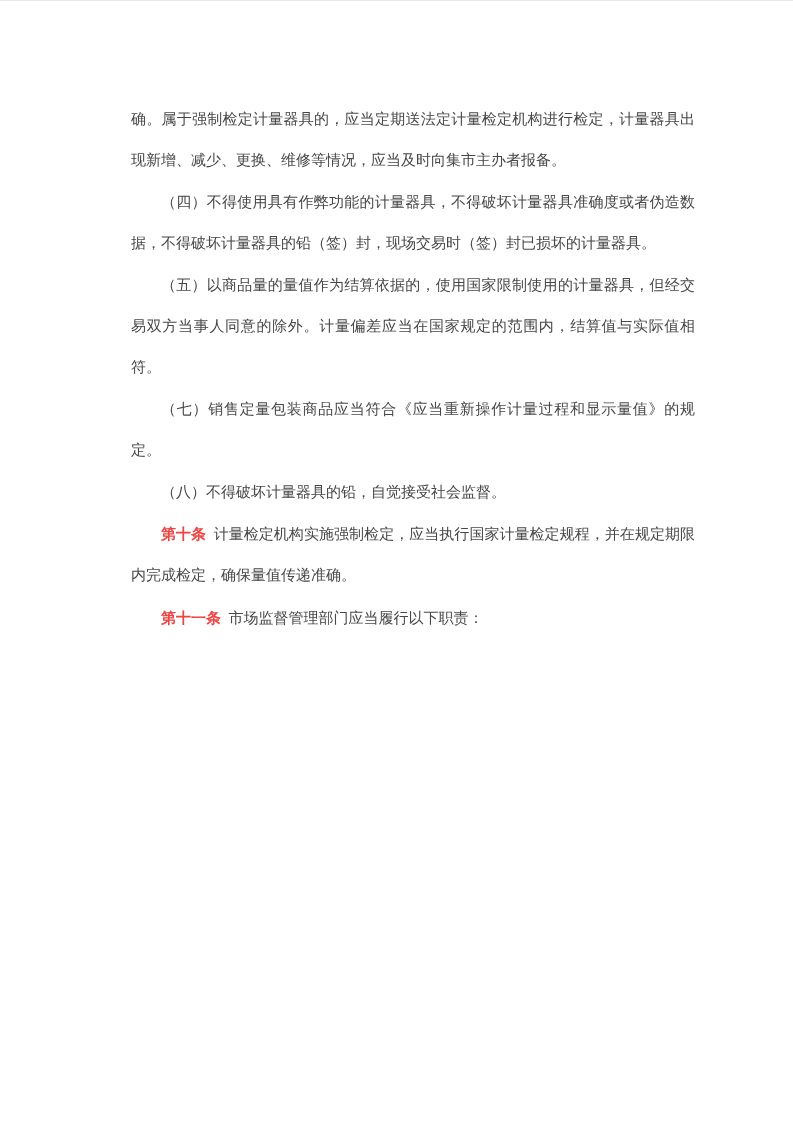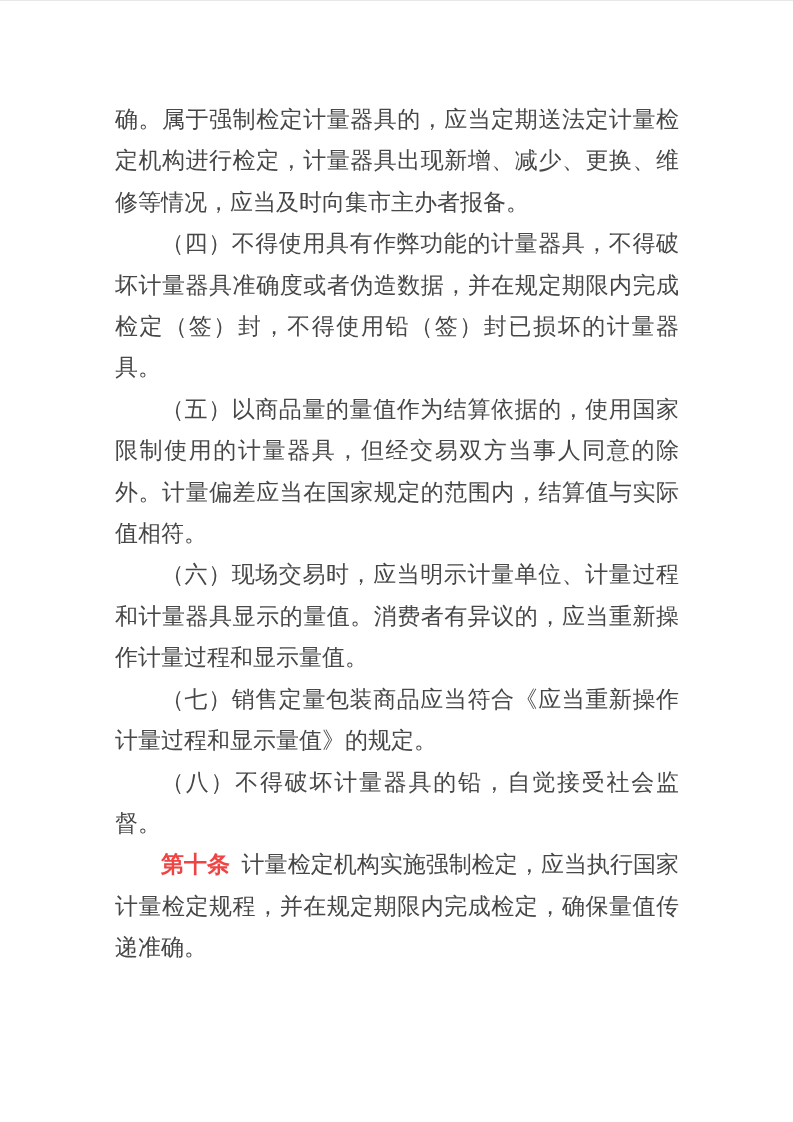--- a/index.html
+++ b/index.html
@@ -12,24 +12,24 @@
     width: 793px;
     height: 1122px;
     background: #ffffff;
     border-top: 1px solid #e8e8e8;
     box-sizing: border-box;
     overflow: hidden;
     font-family: "Liberation Serif", serif;
   }
   .content {
     position: absolute;
-    left: 115px;
+    left: 131px;
     top: 98px;
     width: 564px;
-    font-size: 23px;
+    font-size: 15px;
     line-height: 41.4px;
     color: #474747;
     text-align: justify;
     line-break: strict;
   }
   .para {
     margin: 0;
     padding: 0;
     text-indent: 2em;
   }
@@ -42,20 +42,20 @@
     font-family: "Liberation Sans", sans-serif;
     margin-right: 0.5em;
   }
 </style>
 </head>
 <body>
 
 <div class="page">
   <div class="content">
       <p class="para no-indent">确。属于强制检定计量器具的，应当定期送法定计量检定机构进行检定，计量器具出现新增、减少、更换、维修等情况，应当及时向集市主办者报备。</p>
-      <p class="para">（四）不得使用具有作弊功能的计量器具，不得破坏计量器具准确度或者伪造数据，并在规定期限内完成检定（签）封，不得使用铅（签）封已损坏的计量器具。</p>
+      <p class="para">（四）不得使用具有作弊功能的计量器具，不得破坏计量器具准确度或者伪造数据，不得破坏计量器具的铅（签）封，现场交易时（签）封已损坏的计量器具。</p>
       <p class="para">（五）以商品量的量值作为结算依据的，使用国家限制使用的计量器具，但经交易双方当事人同意的除外。计量偏差应当在国家规定的范围内，结算值与实际值相符。</p>
-      <p class="para">（六）现场交易时，应当明示计量单位、计量过程和计量器具显示的量值。消费者有异议的，应当重新操作计量过程和显示量值。</p>
       <p class="para">（七）销售定量包装商品应当符合《应当重新操作计量过程和显示量值》的规定。</p>
       <p class="para">（八）不得破坏计量器具的铅，自觉接受社会监督。</p>
       <p class="para"><b class="article-label">第十条</b>计量检定机构实施强制检定，应当执行国家计量检定规程，并在规定期限内完成检定，确保量值传递准确。</p>
+      <p class="para"><b class="article-label">第十一条</b>市场监督管理部门应当履行以下职责：</p>
     </div>
 </div>
 
 </body></html>

